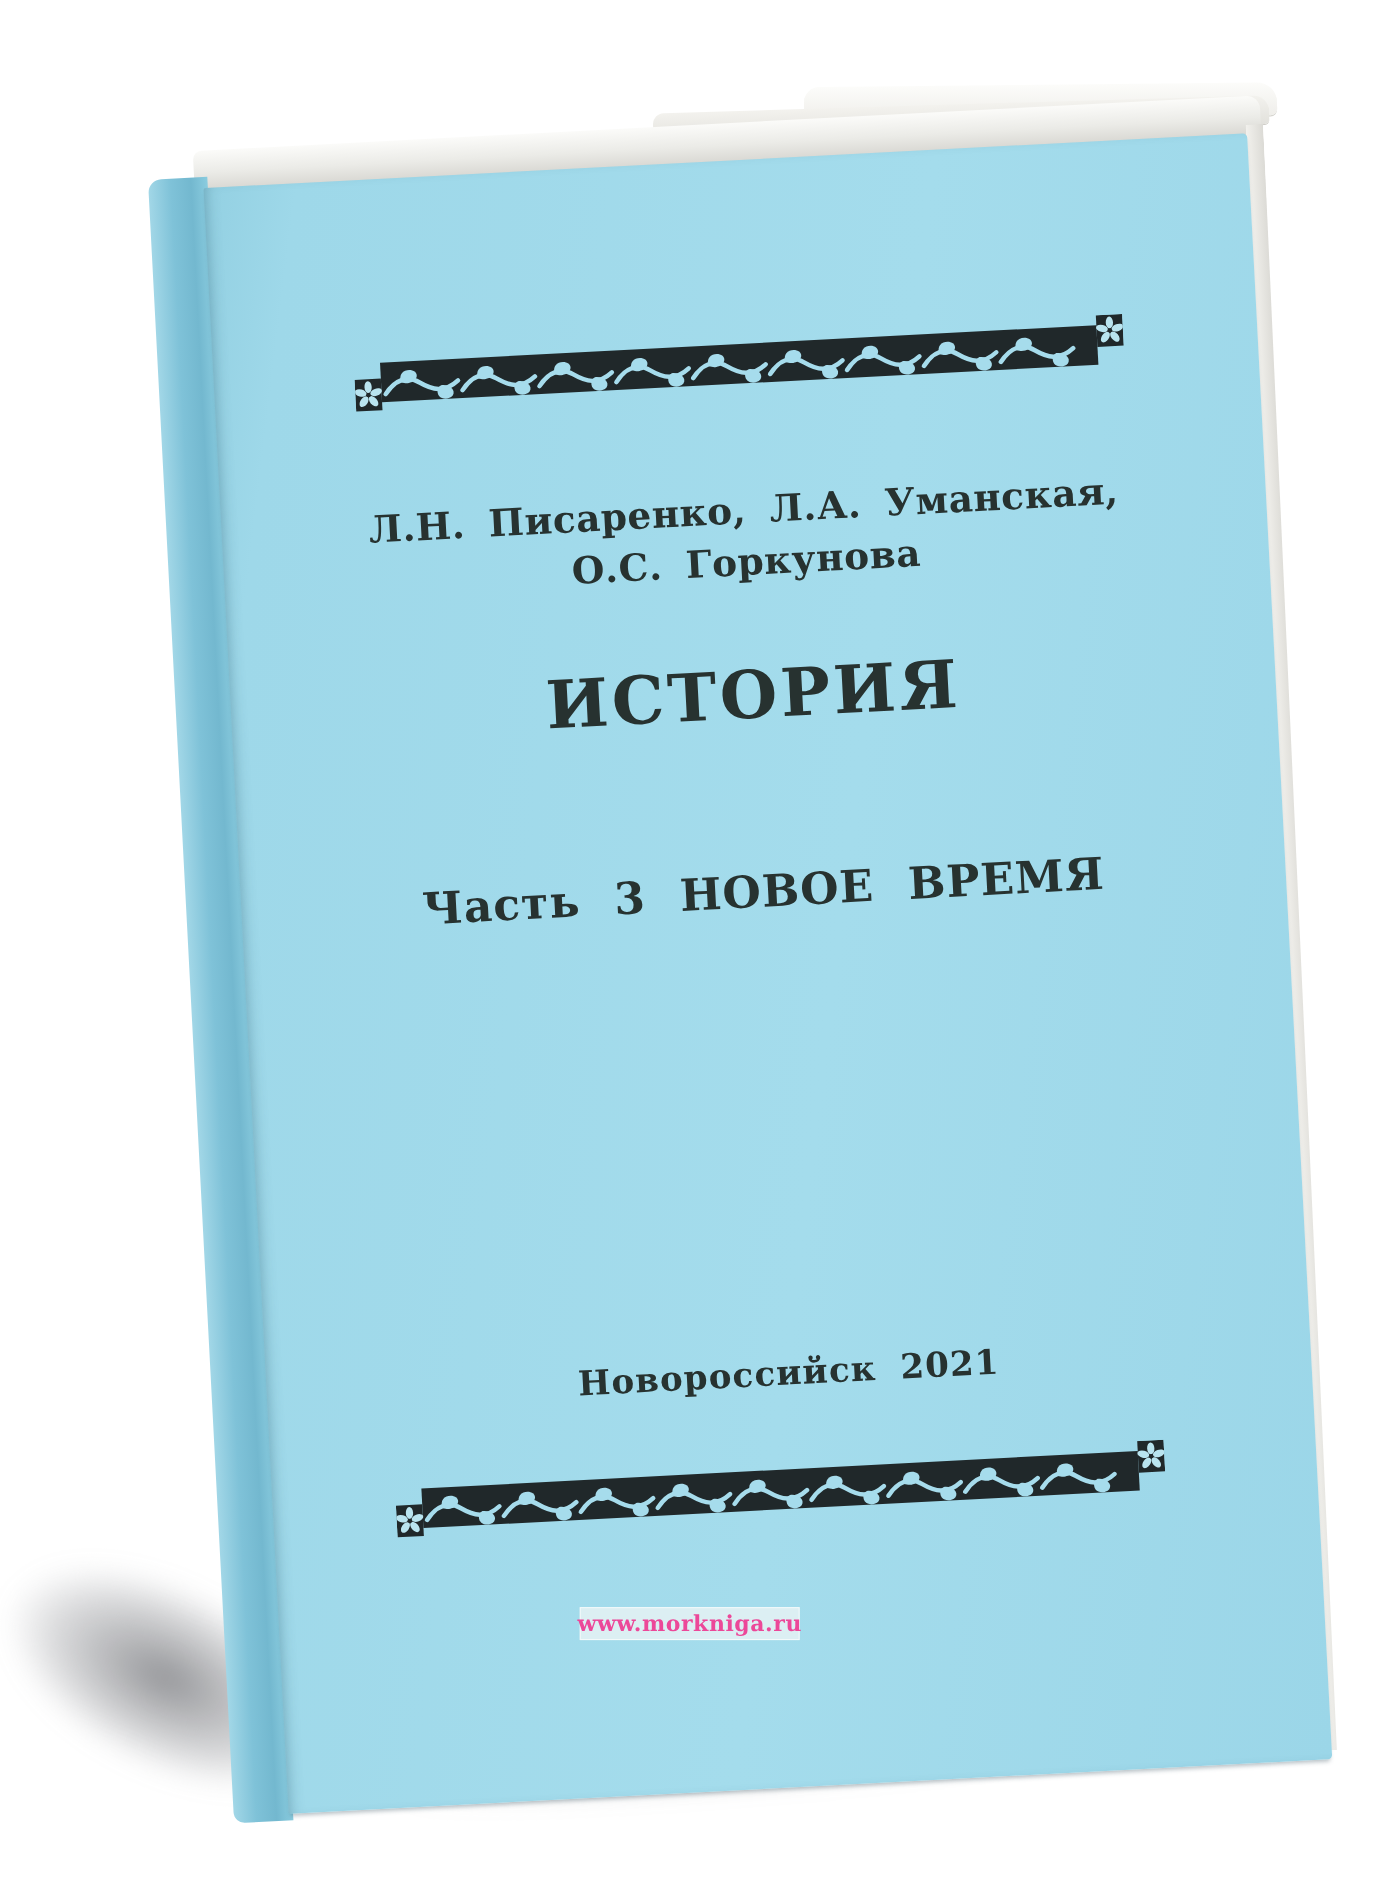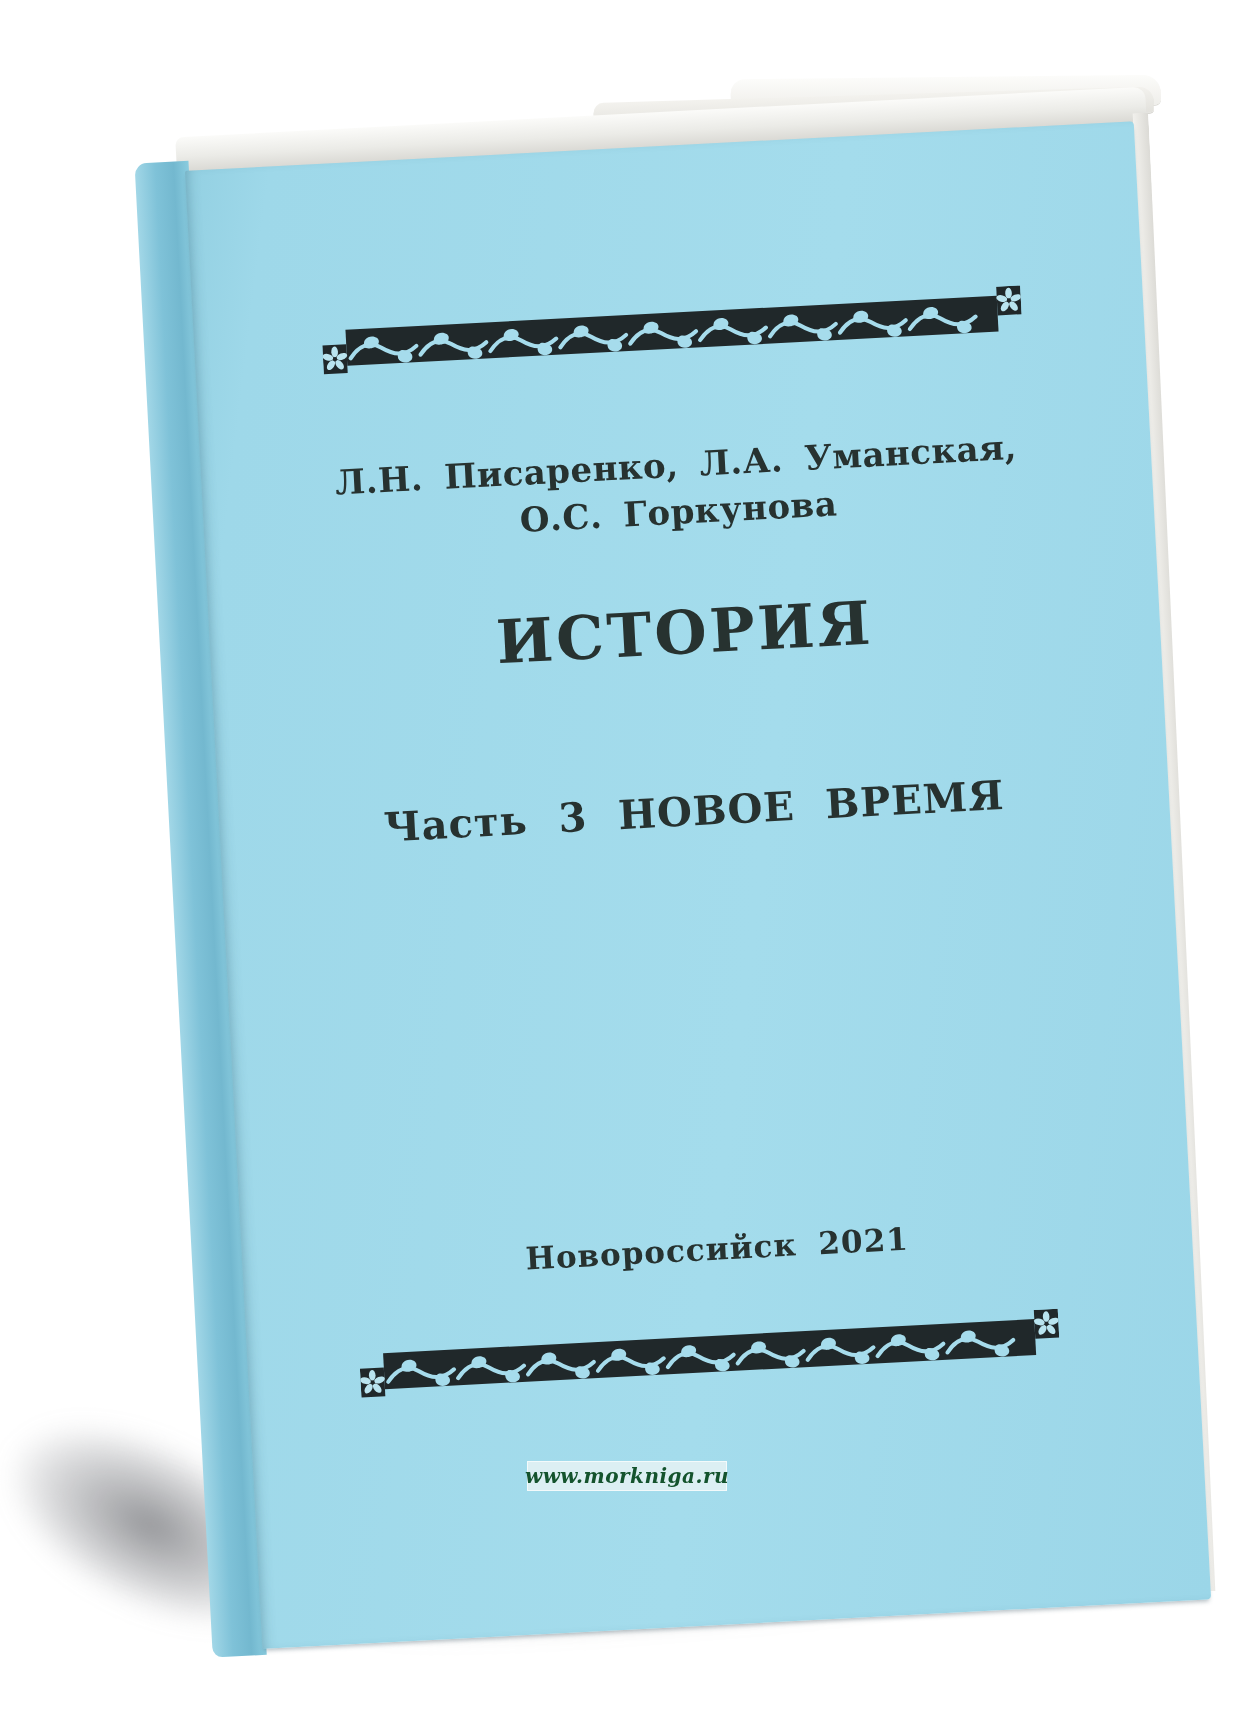--- a/index.html
+++ b/index.html
@@ -90,23 +90,22 @@
   .title{top:452px;font-size:60px;letter-spacing:3px;}
   .subtitle{top:642px;font-size:40px;letter-spacing:1px;word-spacing:16px;}
   .imprint{top:1086px;font-size:31px;letter-spacing:1px;word-spacing:10px;}
 
   
   .watermark{
     position:absolute;left:527px;top:1461px;width:198px;height:28px;
     background:rgba(228,241,244,0.88);
     border:1px solid rgba(255,255,255,0.65);
     display:flex;align-items:center;justify-content:center;
-    font-size:20px;font-weight:bold;color:#14532d;letter-spacing:0.5px;
+    font-size:20px;font-weight:bold;color:#ec4899;letter-spacing:0.5px;
     z-index:2;
-    font-style:italic;
   }
 </style>
 </head>
 <body>
 
 <svg width="0" height="0" style="position:absolute" aria-hidden="true">
   <defs>
     <g id="flower5">
       <ellipse cx="0" cy="-8" rx="3.6" ry="6" class="orn-flower"></ellipse>
       <ellipse cx="0" cy="-8" rx="3.6" ry="6" transform="rotate(72)" class="orn-flower"></ellipse>

